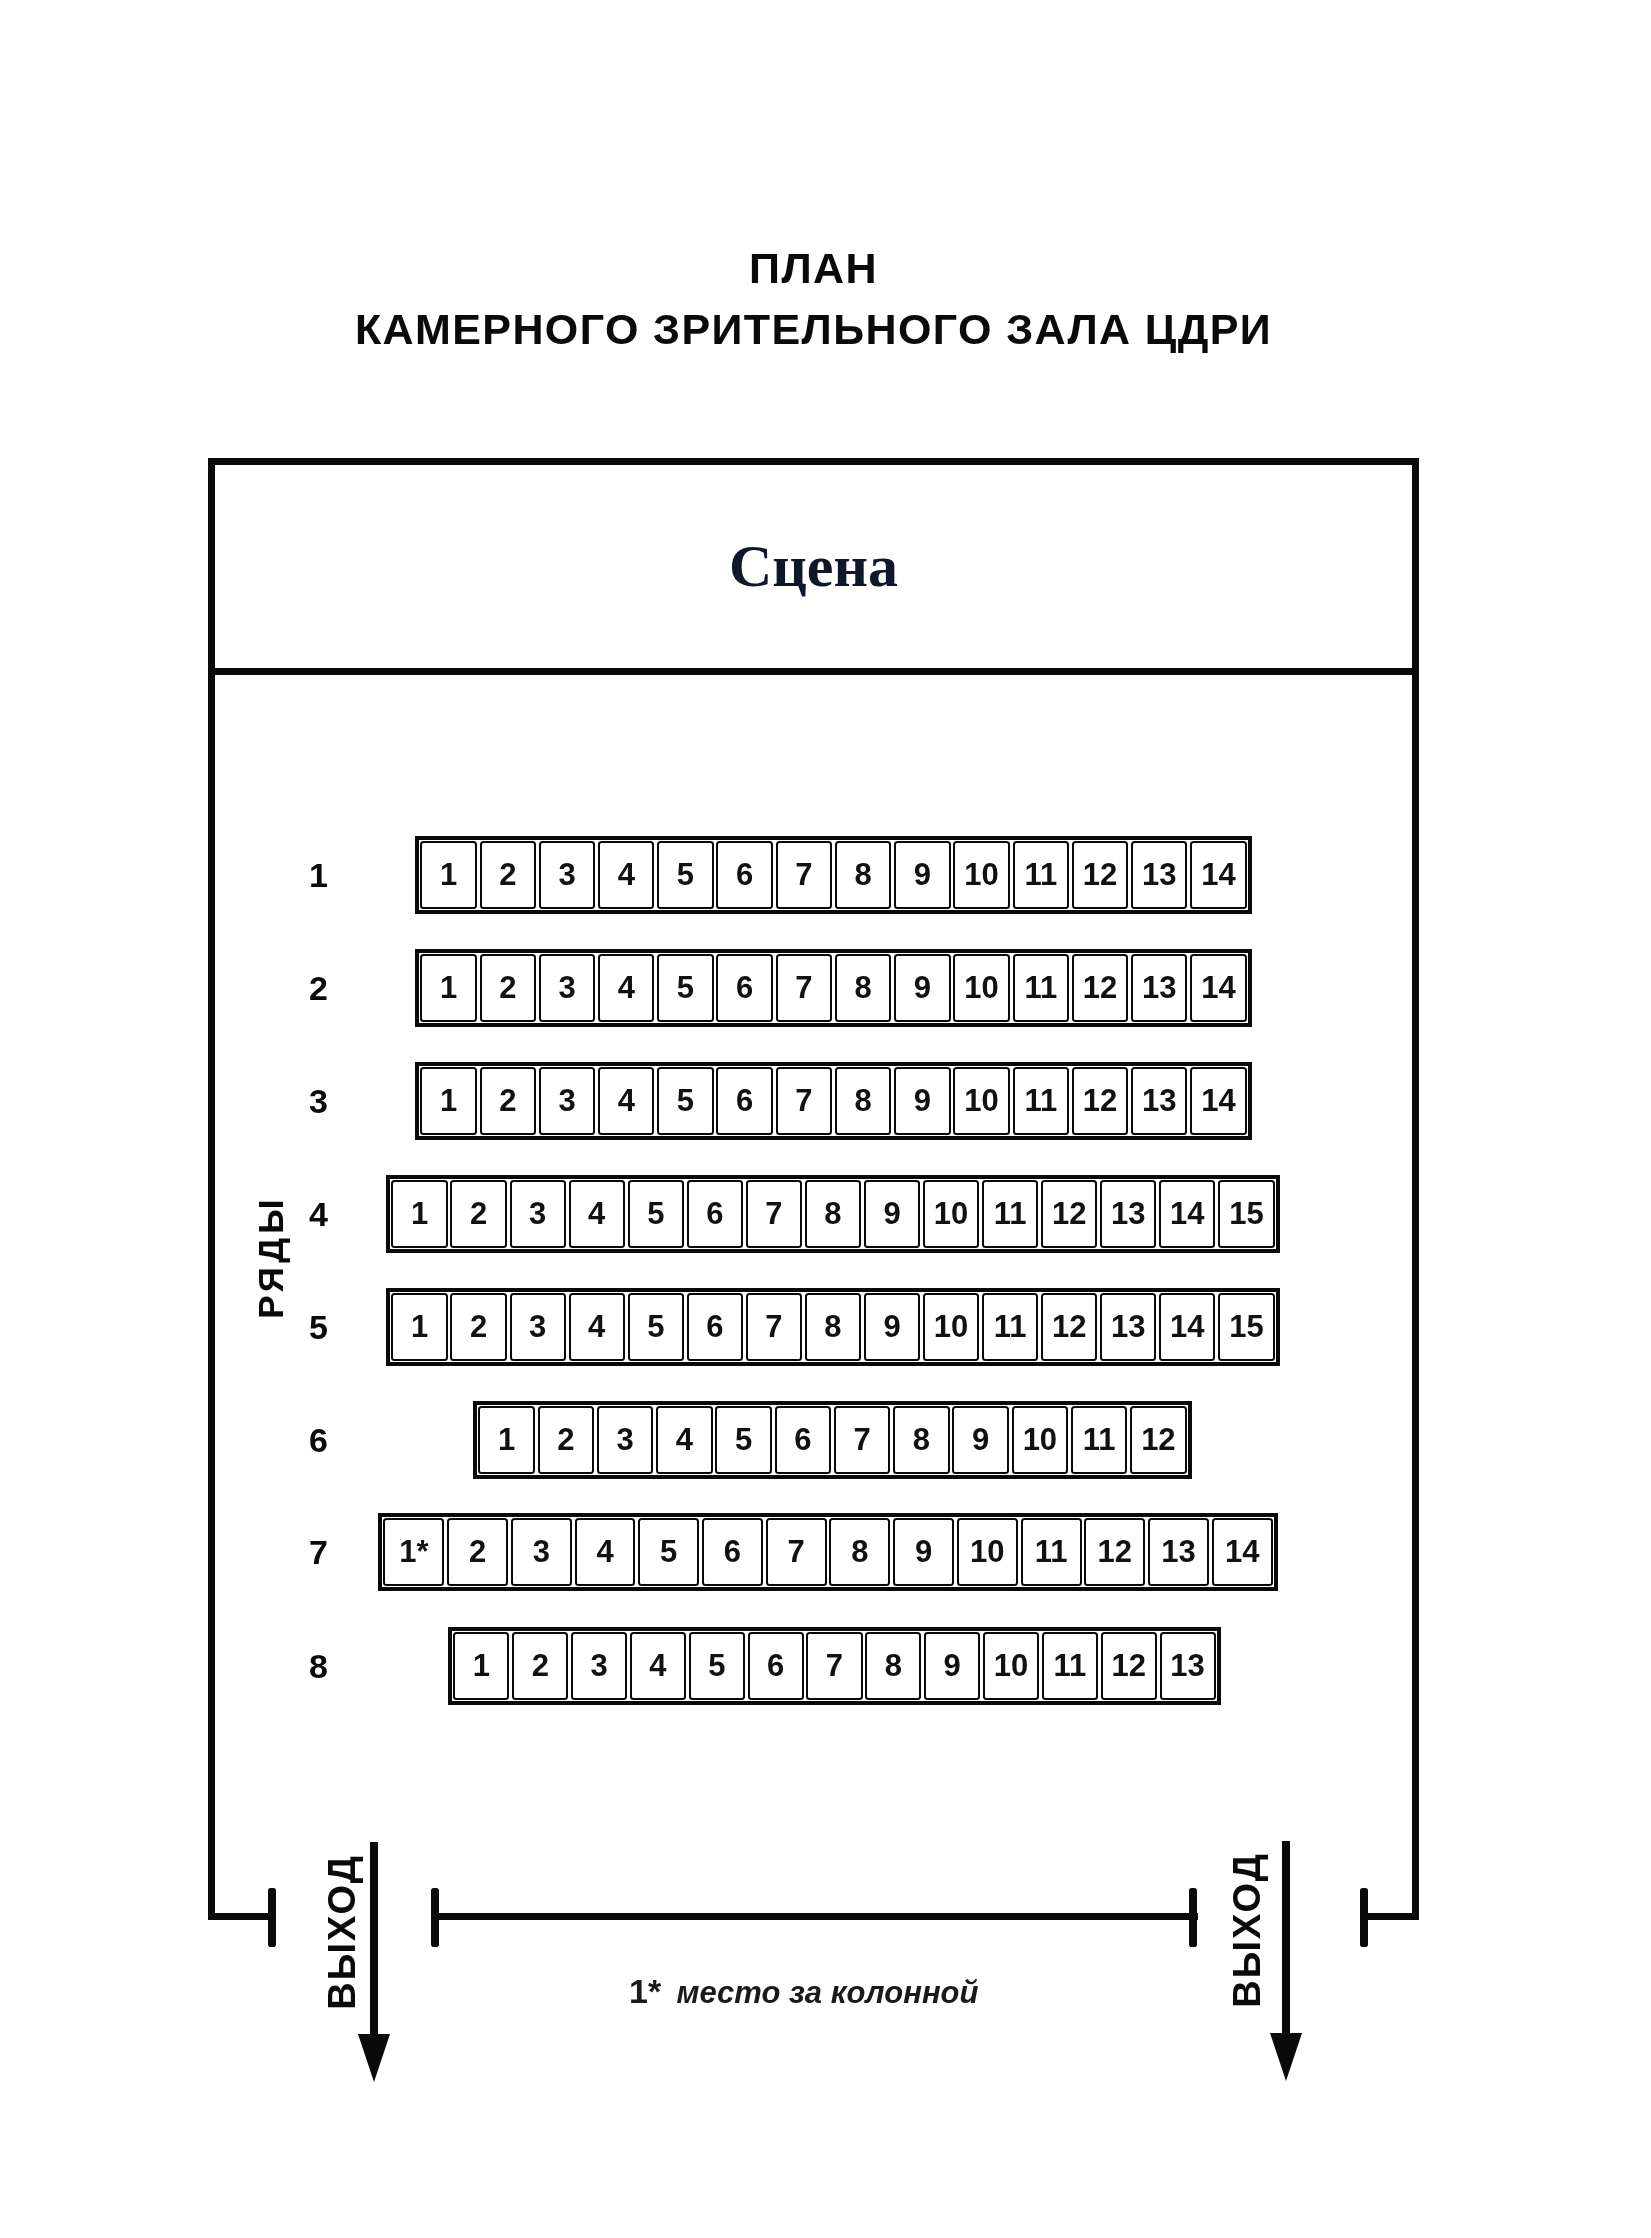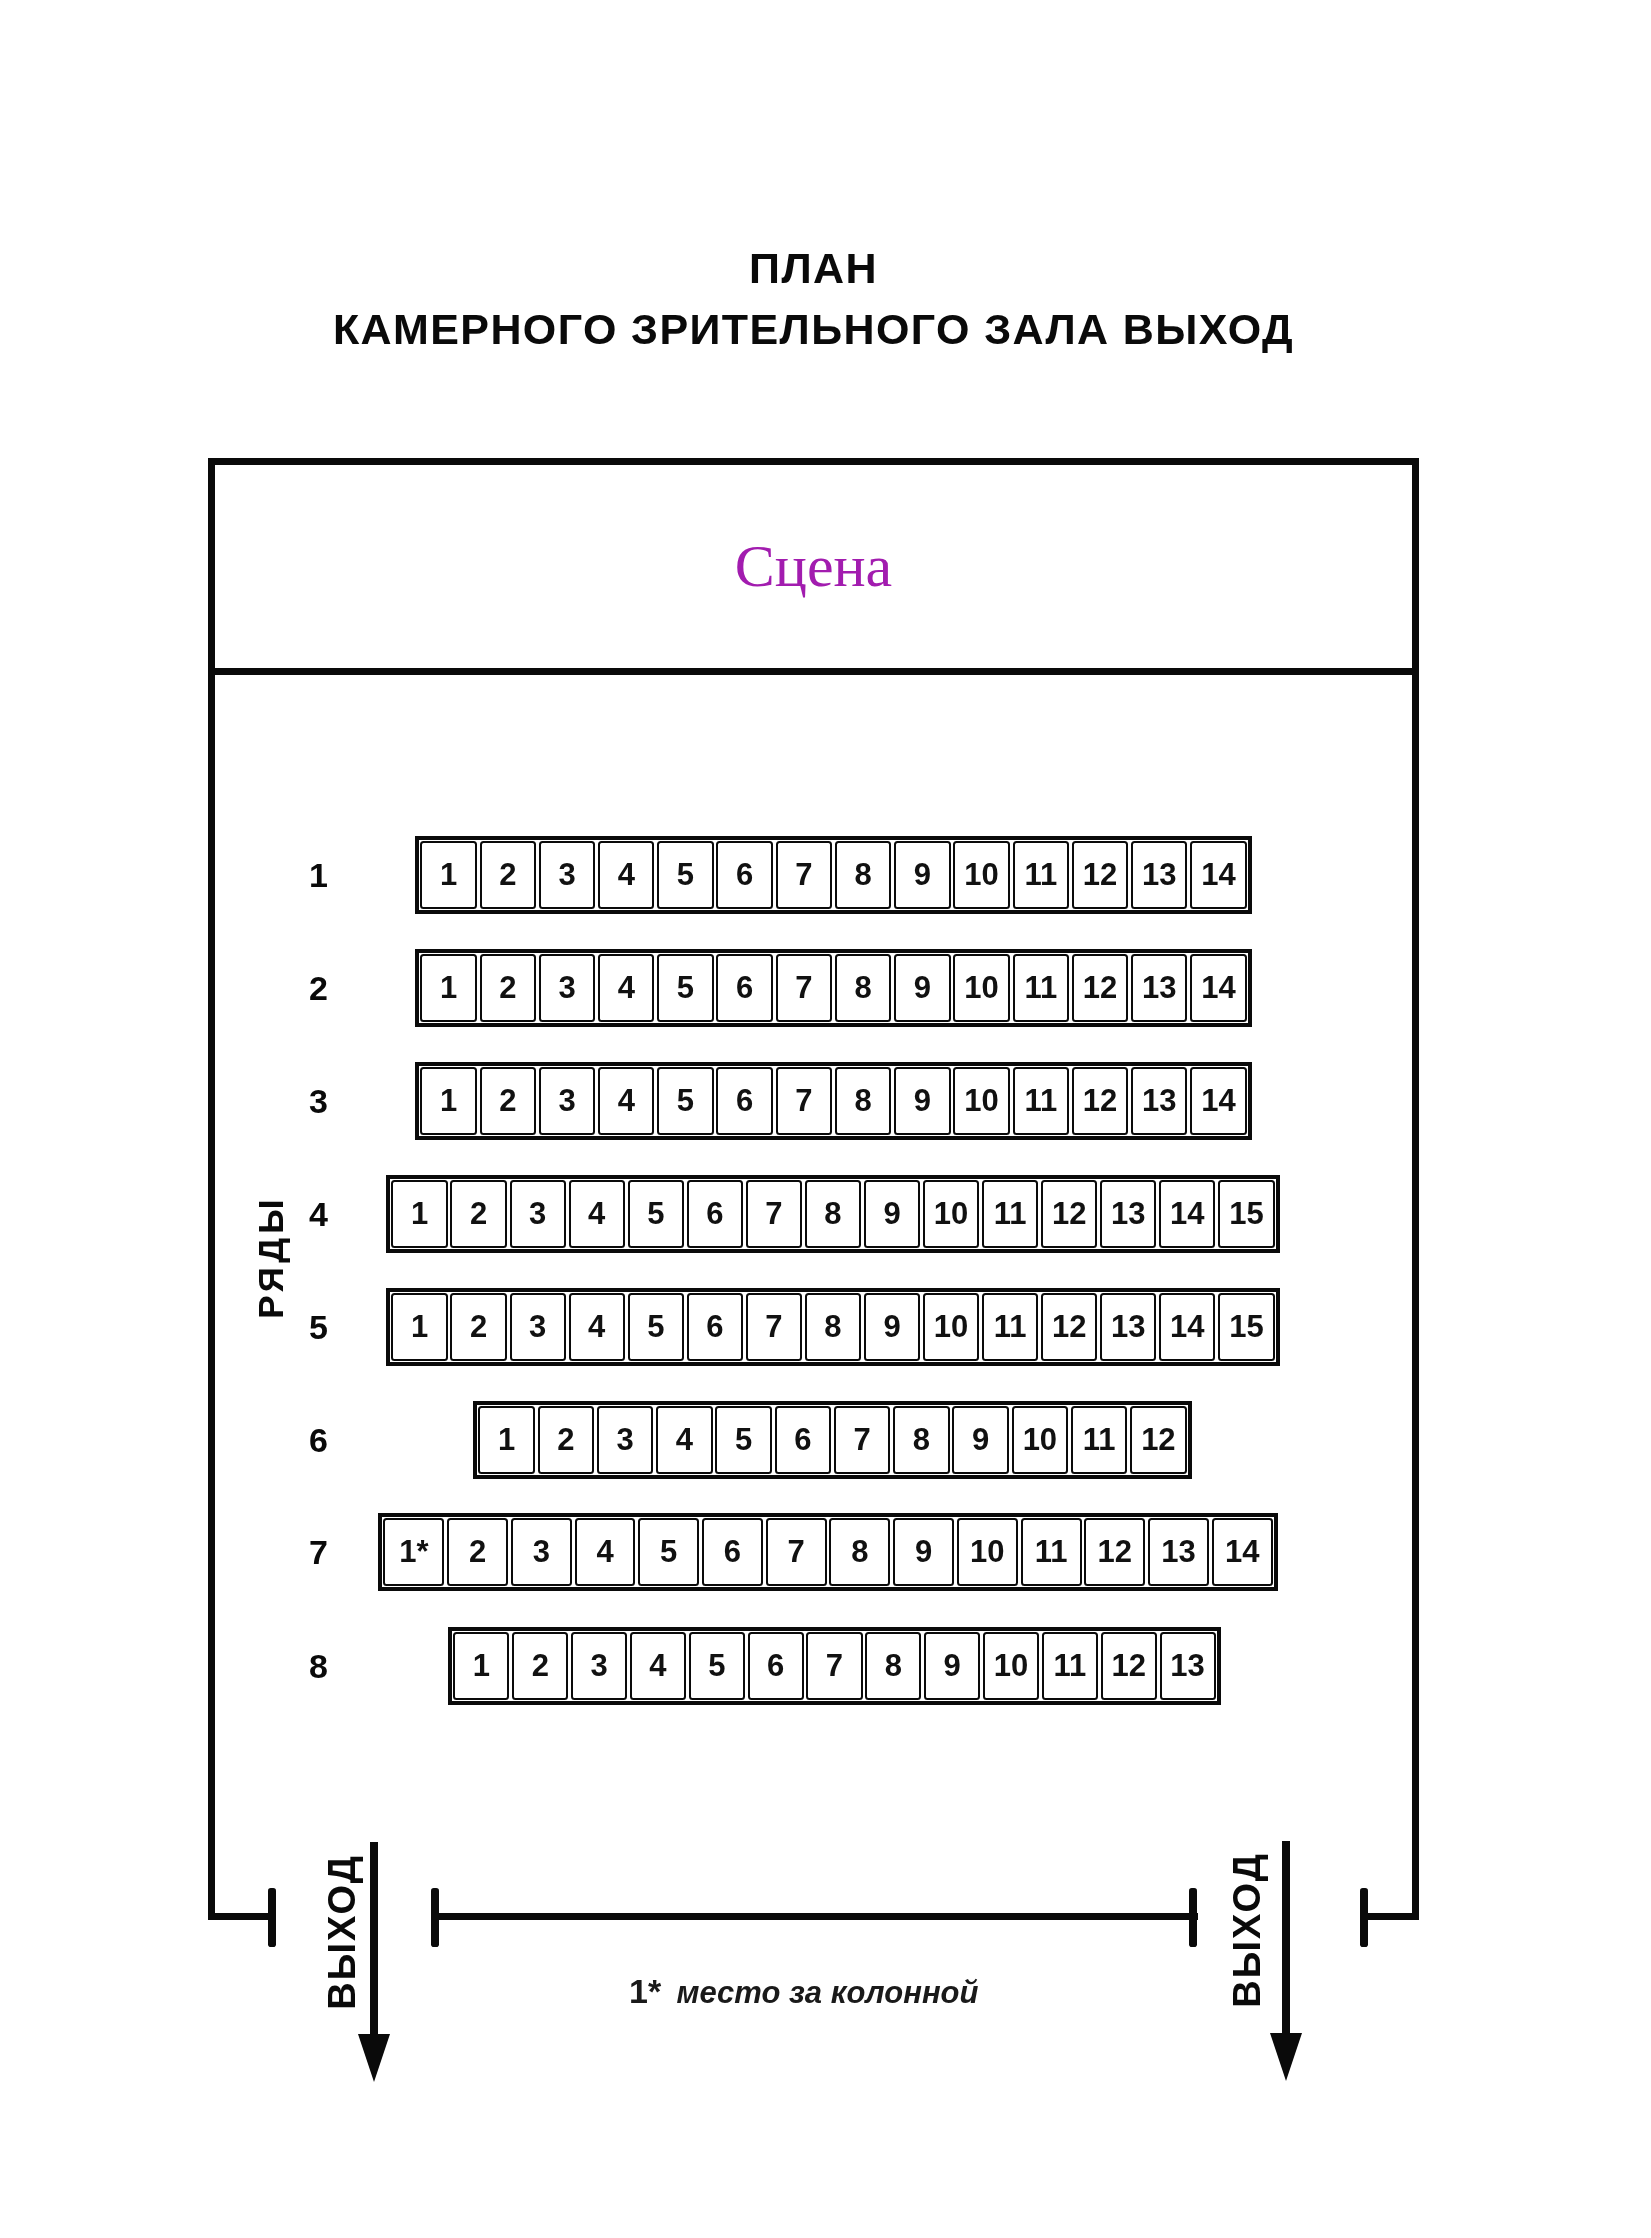--- a/index.html
+++ b/index.html
@@ -18,21 +18,21 @@
     letter-spacing:1.4px;font-size:43px;color:#0a0a0a;
   }
   .stage-box{
     position:absolute;left:208px;top:458px;width:1211px;height:217px;
     box-sizing:border-box;border:7px solid #0a0a0a;
     display:flex;align-items:center;justify-content:center;
     background:#ffffff;
   }
   .stage-label{
     font-family:"Liberation Serif", serif;
-    font-weight:normal;font-size:60px;color:#a21caf;
+    font-weight:bold;font-size:60px;color:#0f172a;
   }
   .hall-walls{
     position:absolute;left:208px;top:458px;width:1211px;height:1462px;
     box-sizing:border-box;
     border-left:7px solid #0a0a0a;border-right:7px solid #0a0a0a;
   }
   .rows-axis-label{
     position:absolute;left:271px;top:1257px;
     transform:translate(-50%,-50%) rotate(-90deg);
     font-size:35px;font-weight:bold;letter-spacing:4.2px;color:#0a0a0a;
@@ -74,21 +74,21 @@
   .footnote .marker{font-size:34px;font-weight:bold;font-style:normal;}
   .footnote .note-text{font-size:31px;font-weight:bold;font-style:italic;margin-left:15.4px;}
 </style>
 </head>
 <body>
 
 <div class="page">
 
   <div class="title-block">
     <div>ПЛАН</div>
-    <div>КАМЕРНОГО ЗРИТЕЛЬНОГО ЗАЛА ВЫХОД</div>
+    <div>КАМЕРНОГО ЗРИТЕЛЬНОГО ЗАЛА ЦДРИ</div>
   </div>
 
   <div class="stage-box">
     <span class="stage-label">Сцена</span>
   </div>
 
   <div class="hall-walls"></div>
 
   <div class="rows-axis-label">РЯДЫ</div>
 

